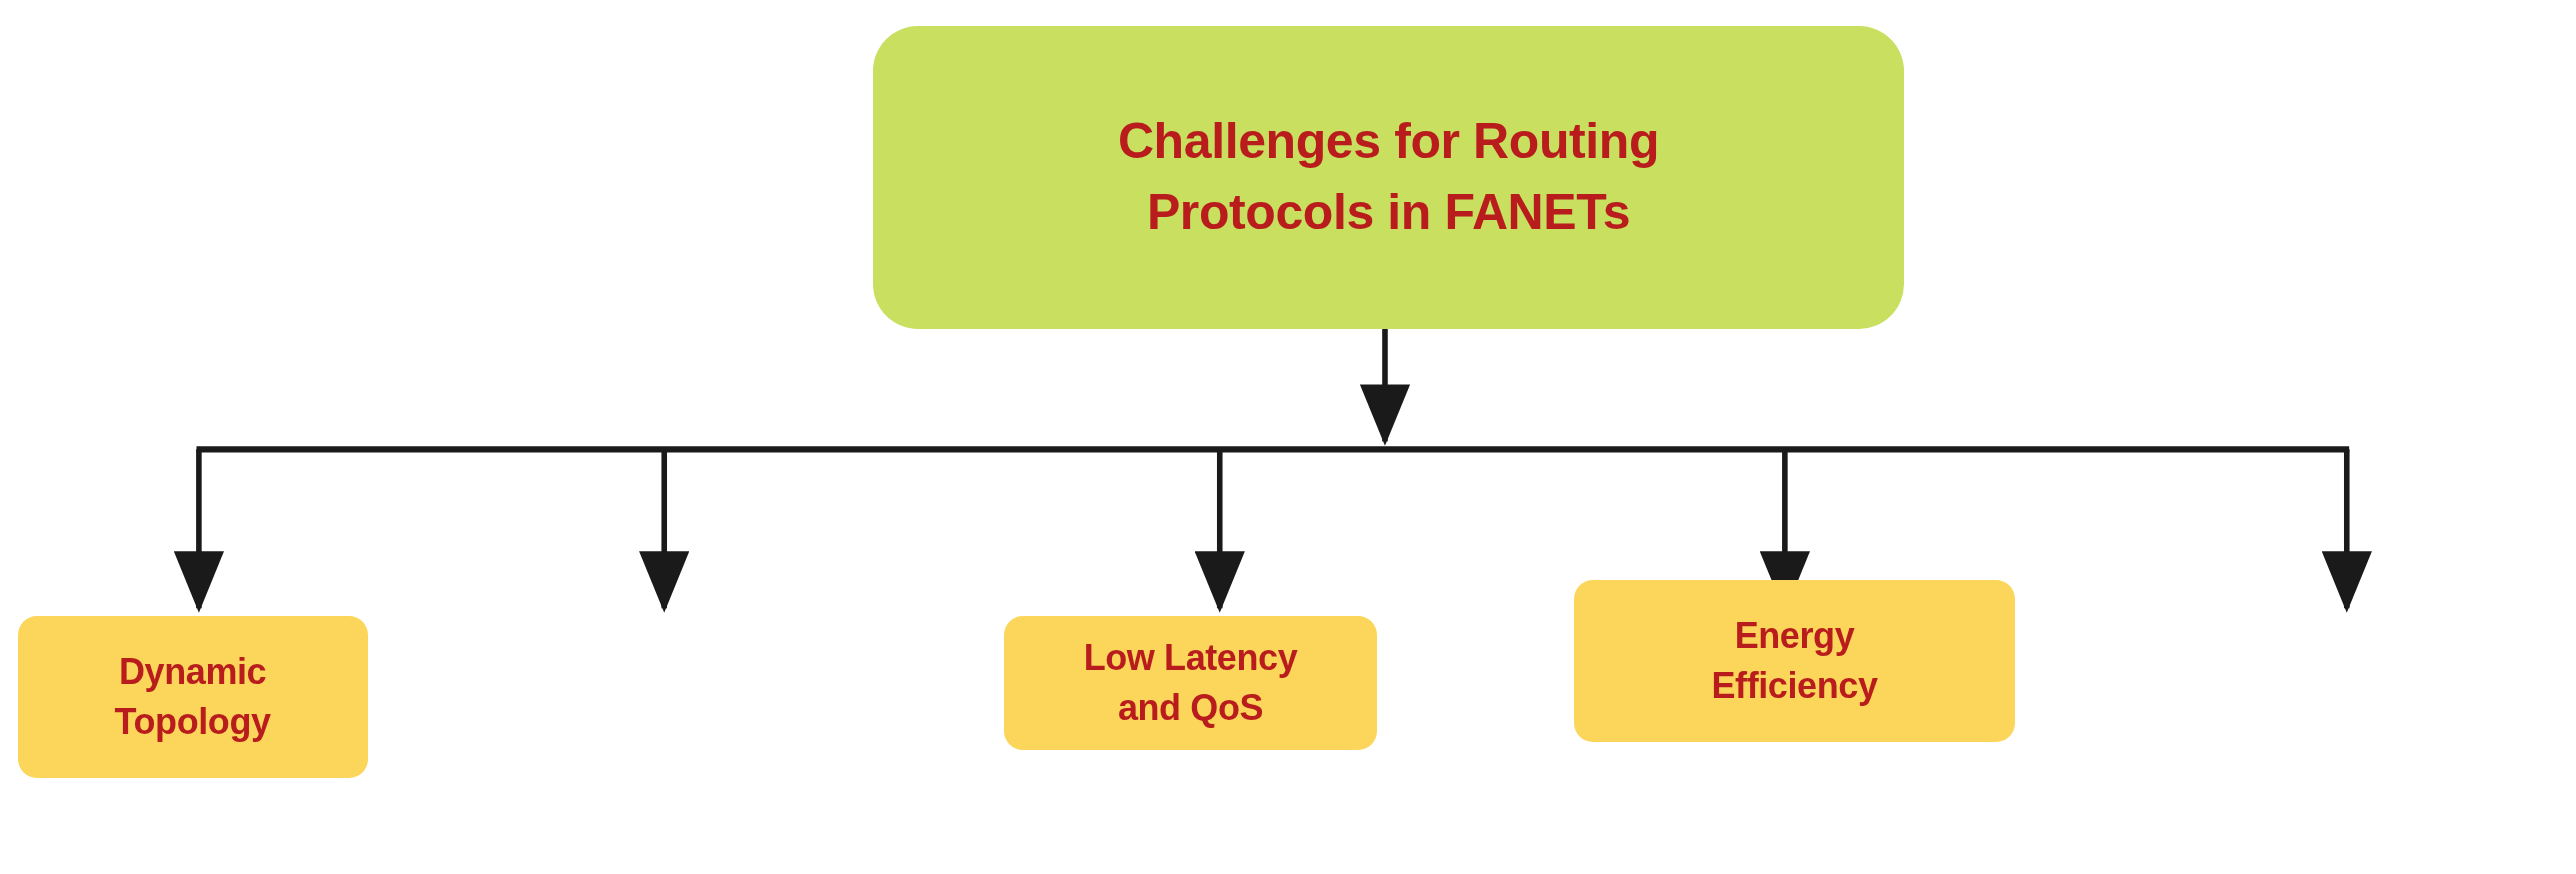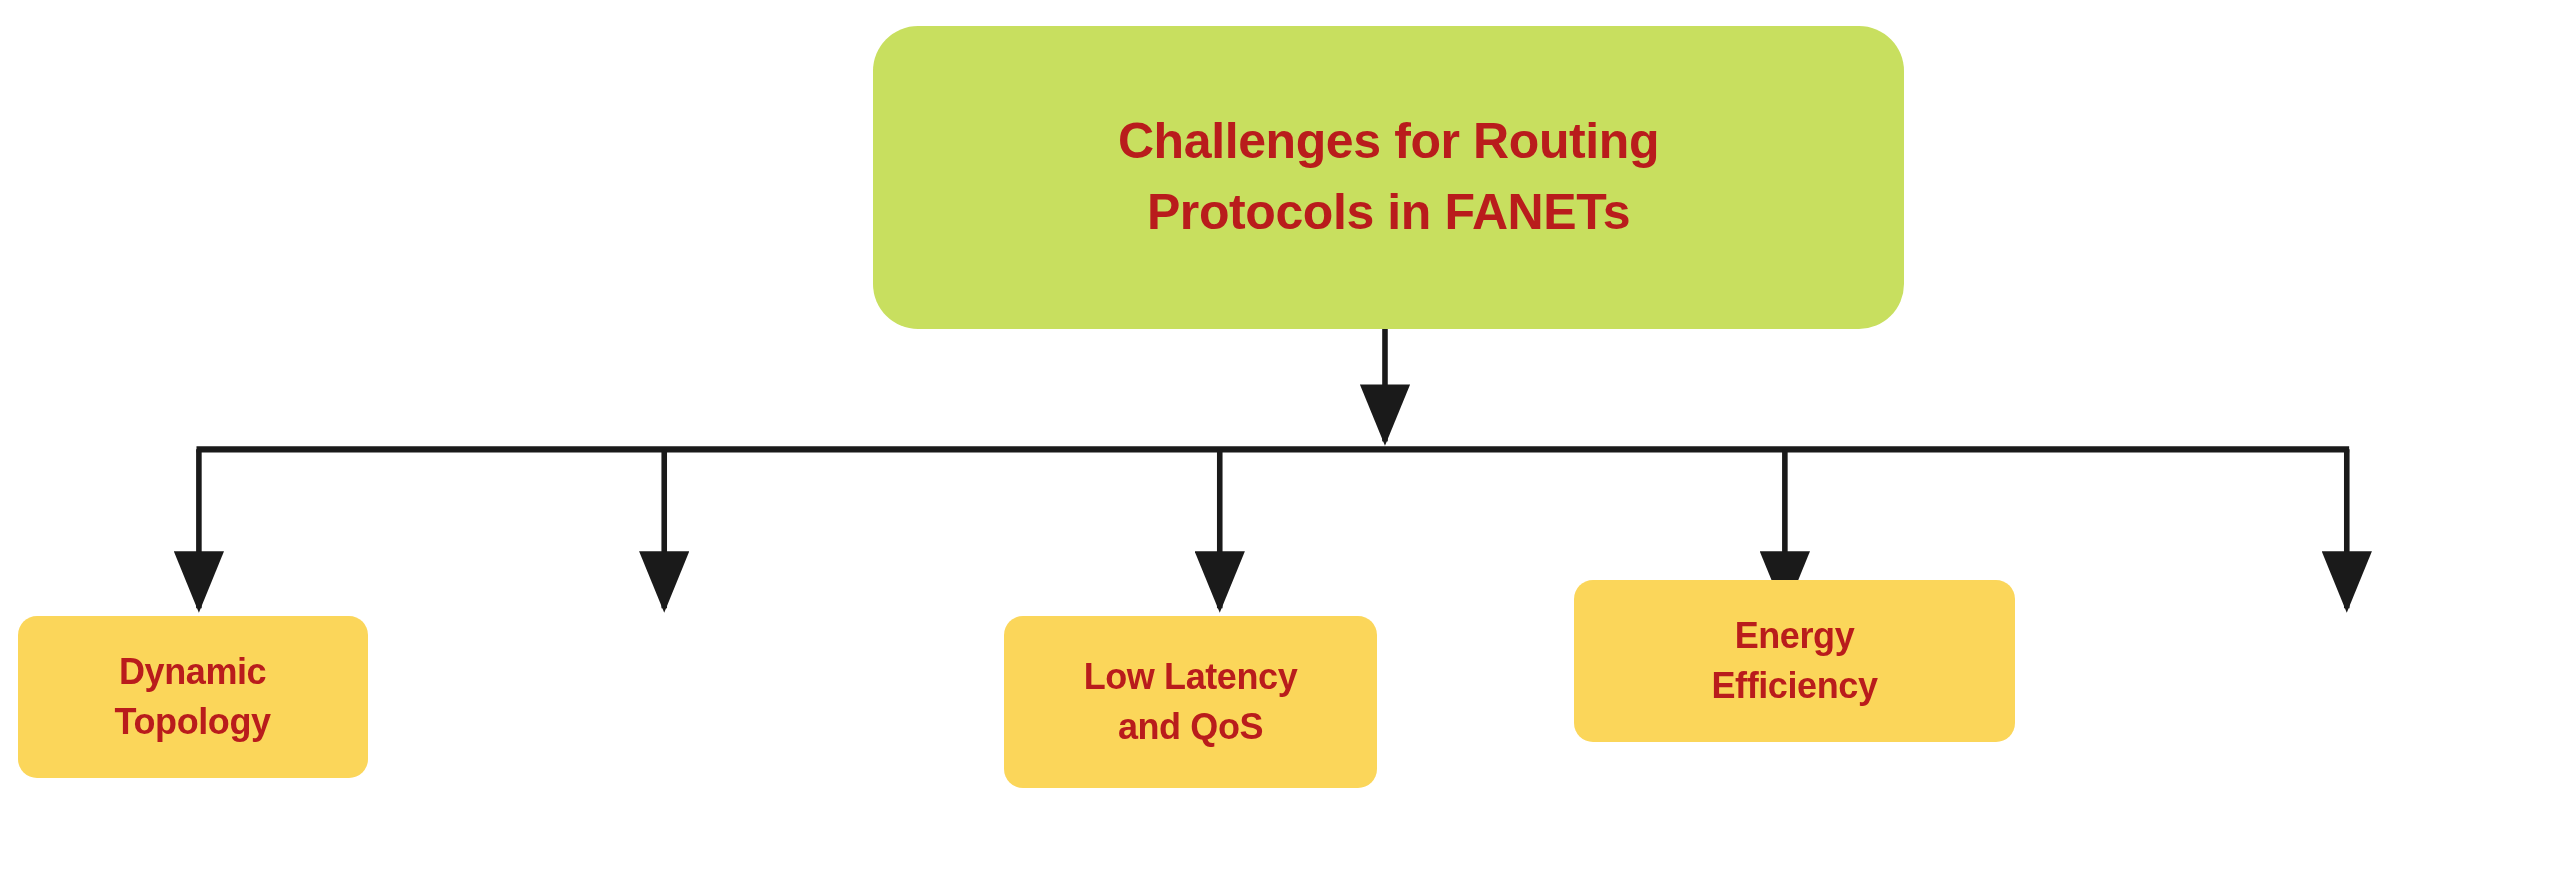--- a/index.html
+++ b/index.html
@@ -58,21 +58,21 @@
     font-size: 36px;
     line-height: 1.38;
   }
   .leaf-node .node-label {
     display: block;
     padding: 0 11.2px;
     white-space: pre-line;
   }
   .leaf-1 { left: 17.6px;   top: 616px; width: 350px; height: 162px; }
   .leaf-2 { left: 479px;  top: 616px; width: 379px; height: 162px; }
-  .leaf-3 { left: 1004px; top: 616px; width: 373px; height: 172px; }
+  .leaf-3 { left: 1004px; top: 616px; width: 373px; height: 134px; }
   .leaf-4 { left: 1574px; top: 580px; width: 441px; height: 162px; }
   .leaf-5 { left: 2127px; top: 616px; width: 431px; height: 232px; }
 </style>
 </head>
 <body>
 
 <div id="canvas">
 
   <svg class="connectors" viewBox="0 0 3227 1095" width="2576" height="874" xmlns="http://www.w3.org/2000/svg">
     <defs>

